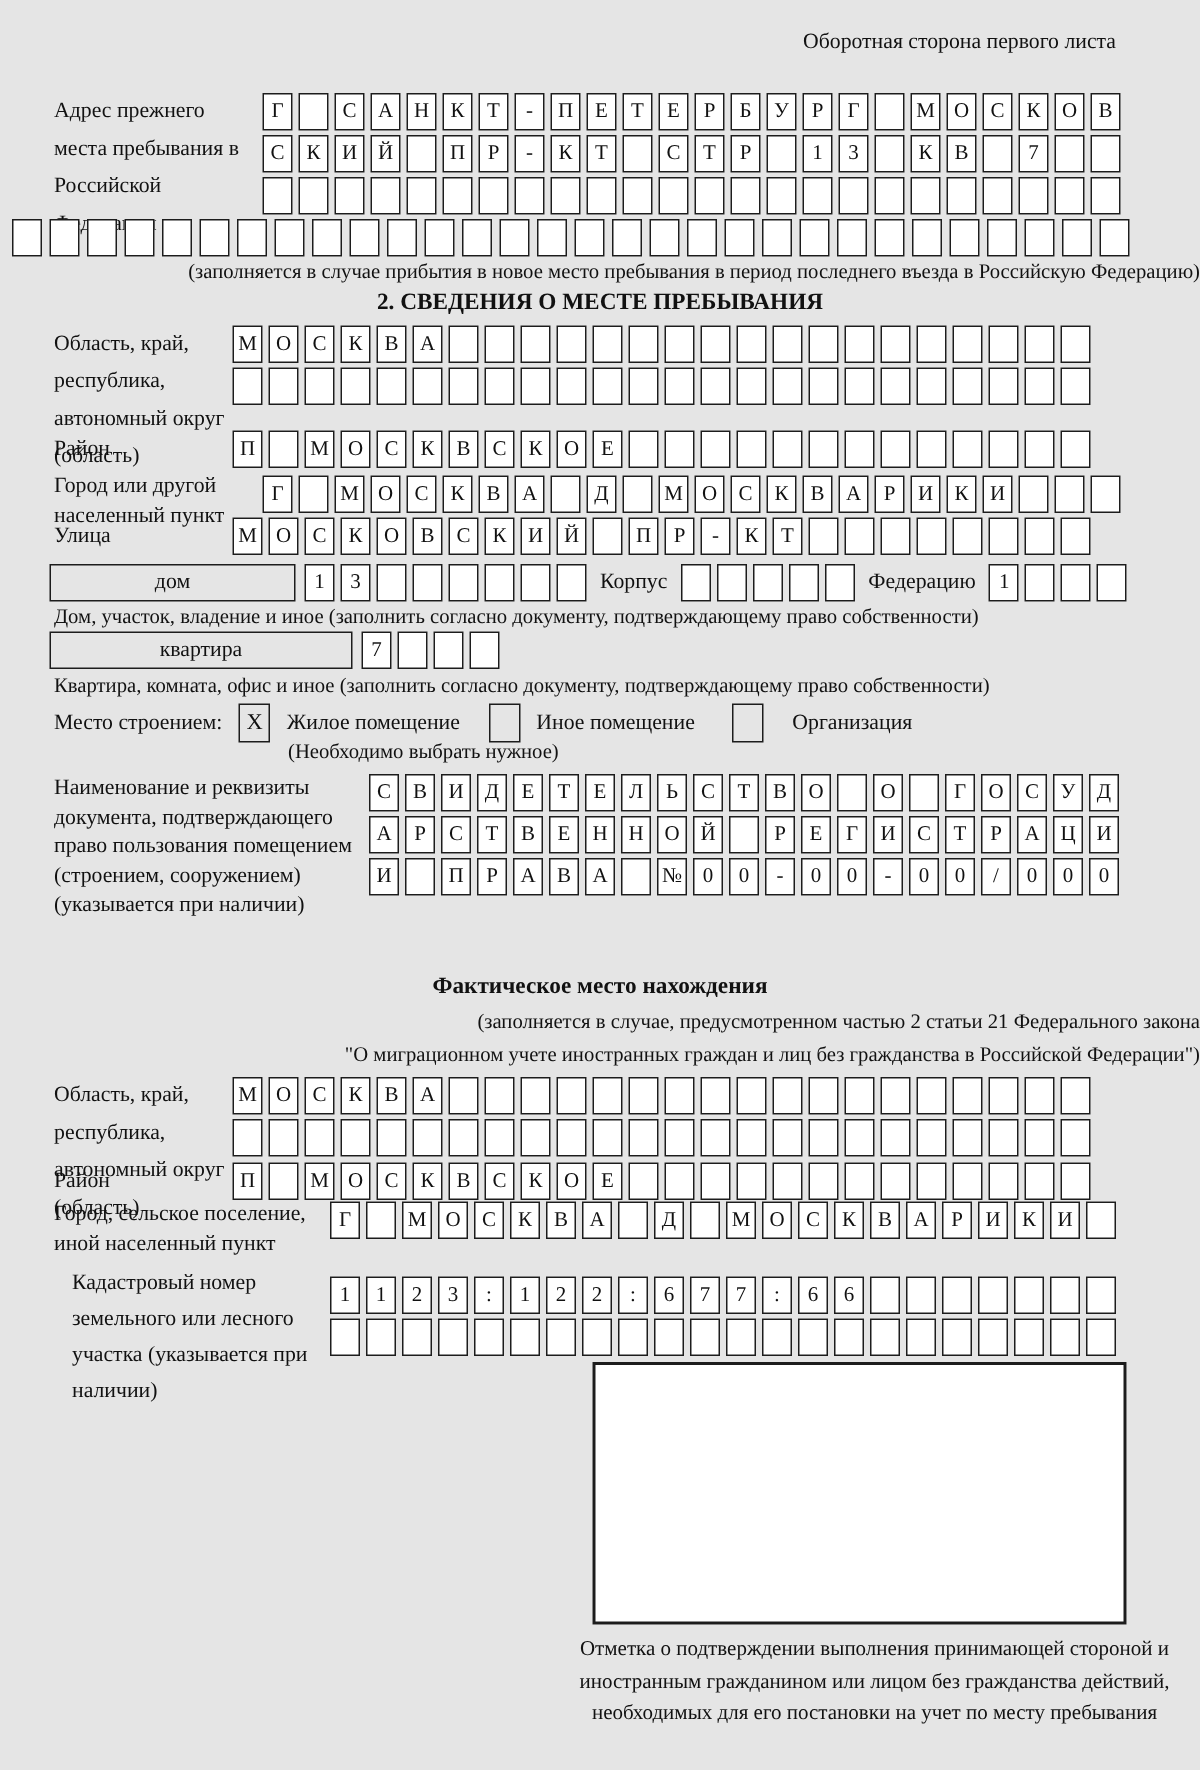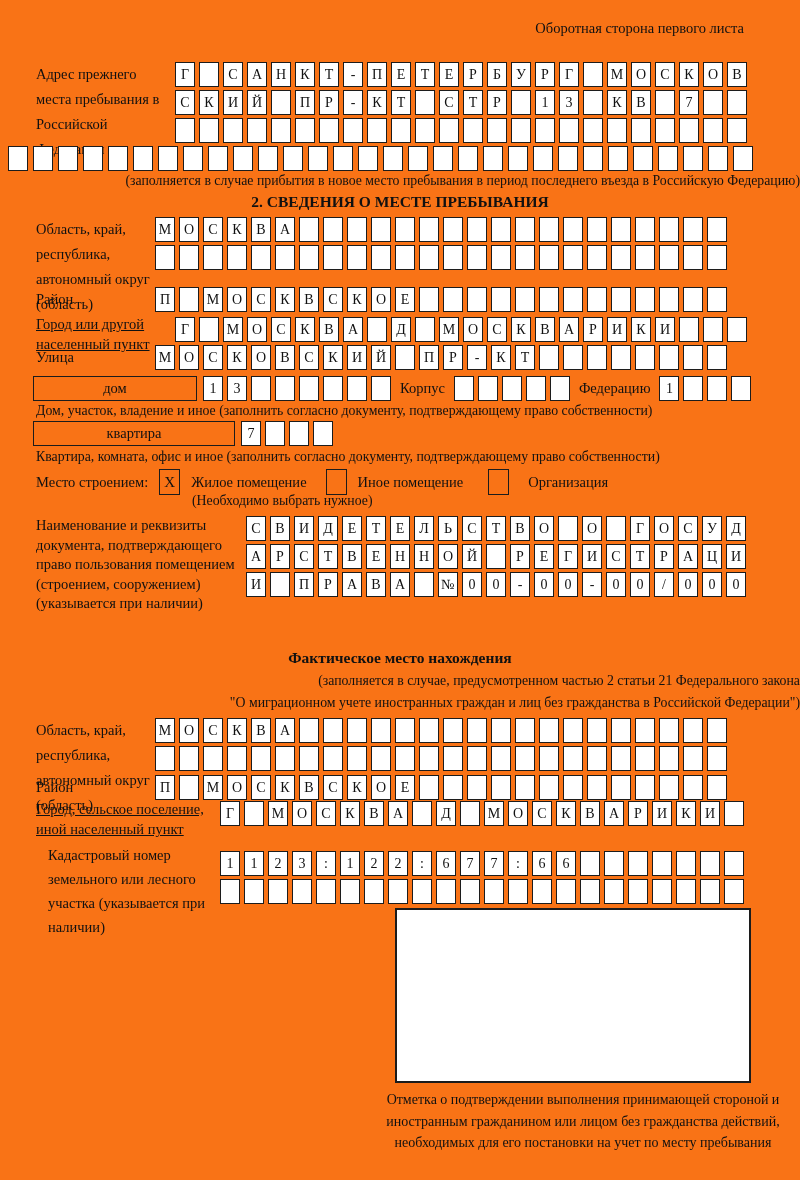--- a/index.html
+++ b/index.html
@@ -1,25 +1,25 @@
 <!DOCTYPE html>
 <html><head>
 <meta charset="utf-8">
 <style>
   html,body { margin:0; padding:0; background:#fff; }
   #page {
     position:relative; width:800px; height:1180px; overflow:hidden;
-    background:#f97316; color:#111;
+    background:#e5e5e5; color:#111;
     font-family:"Liberation Serif","DejaVu Serif",serif;
   }
   .abs { position:absolute; }
   .hdr-note { top:20px; right:56px; font-size:14.5px; }
   .flabel { font-size:14.5px; line-height:25px; }
   .flabel.tight { line-height:19.5px; }
-  .flabel.lh20 { line-height:20px;text-decoration:underline; }
+  .flabel.lh20 { line-height:20px; }
   .flabel.lh24 { line-height:24px; }
   .cells { display:flex; gap:4px; }
   .cells.gap5 { gap:5px; }
   .cell {
     box-sizing:border-box; flex:none; width:20px; height:25px;
     border:1.6px solid #1c1c1c; background:#fff;
     display:flex; align-items:center; justify-content:center;
     font-size:14px;
   }
   .cap-center { width:800px; left:0; text-align:right; font-size:13.8px; }

